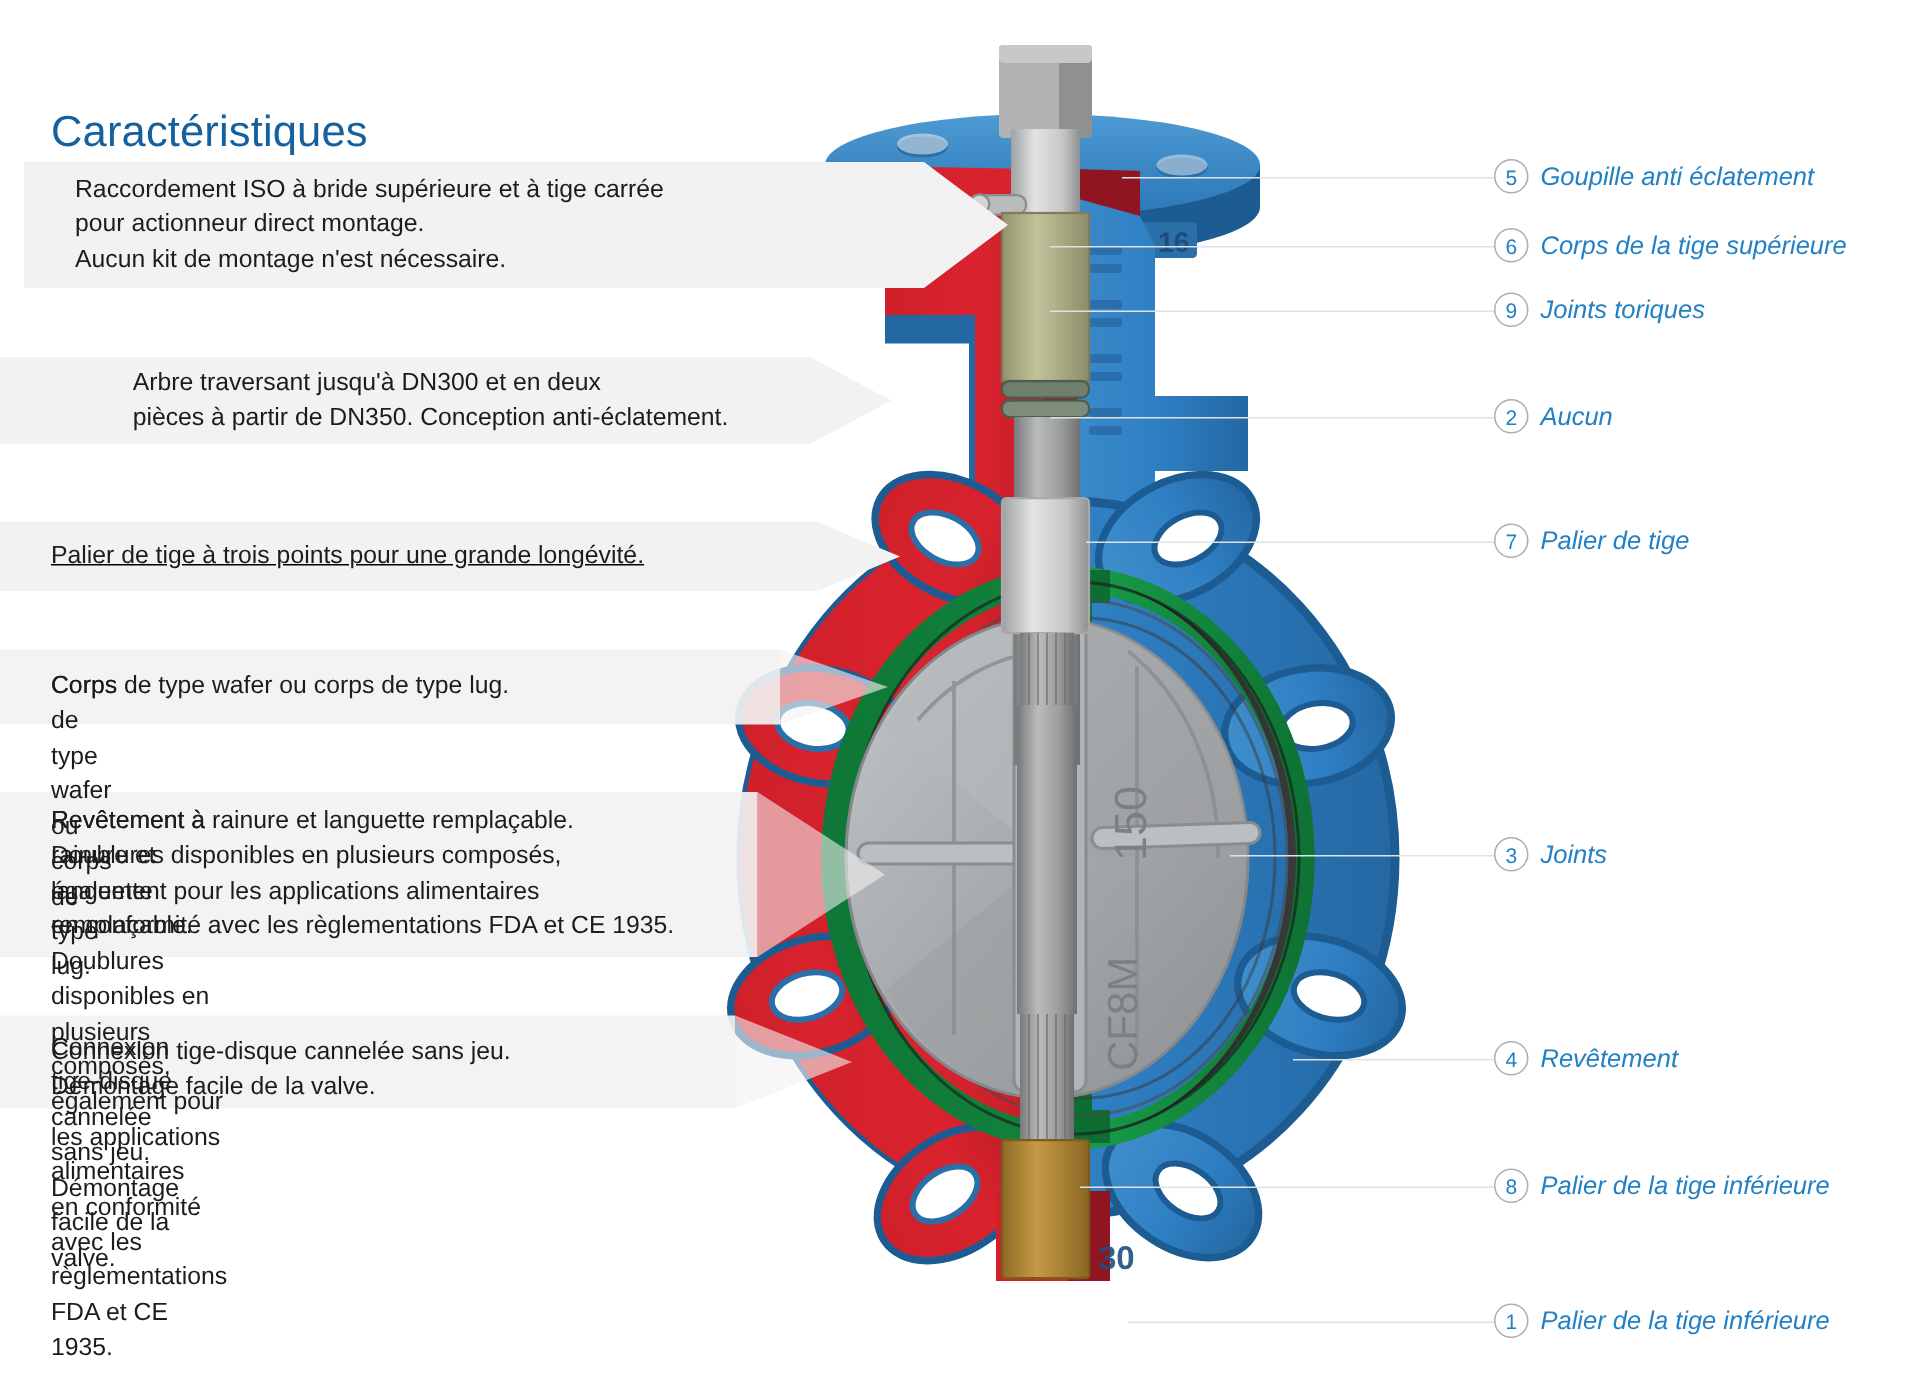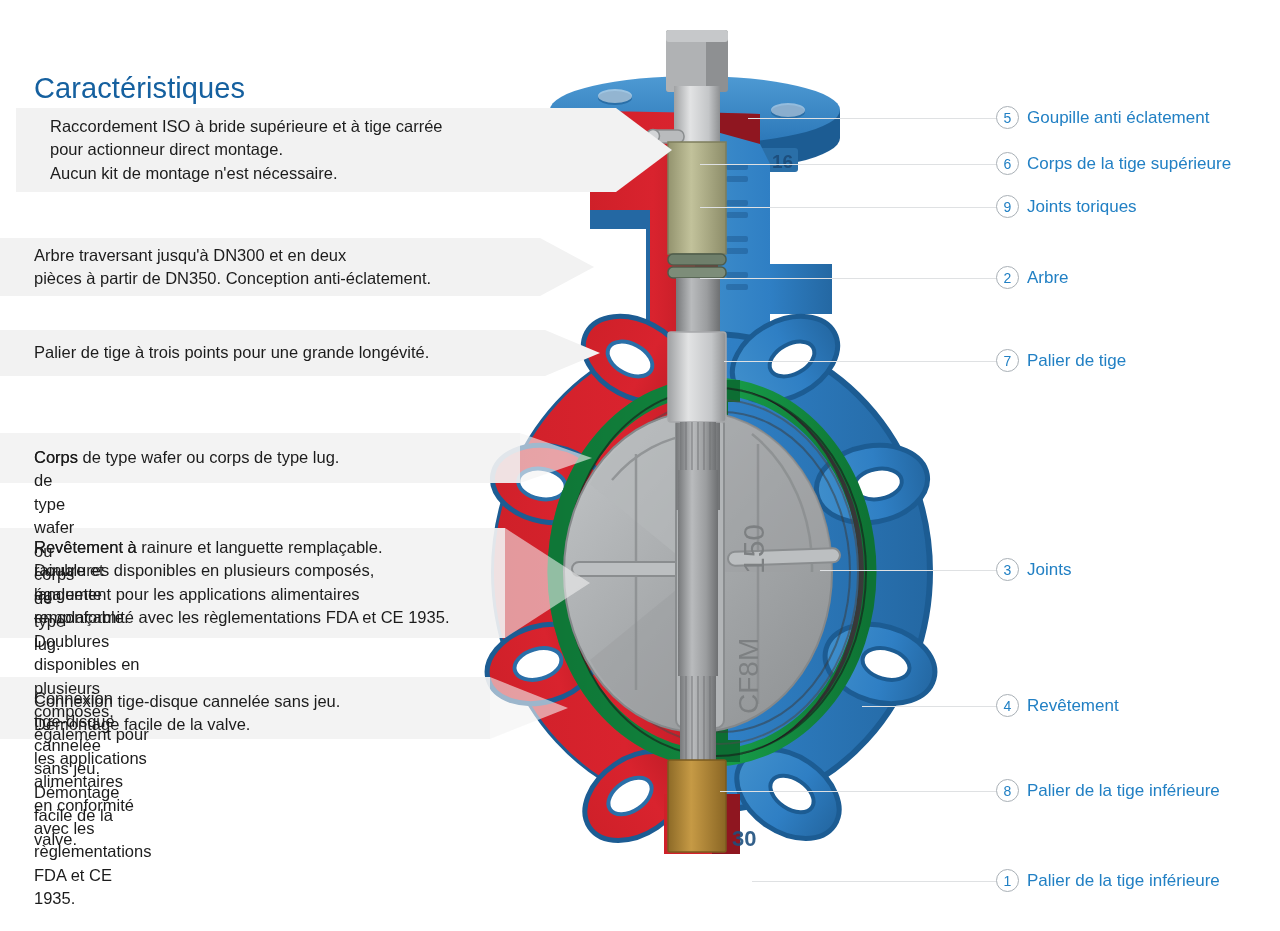--- a/index.html
+++ b/index.html
@@ -78,20 +78,21 @@
     border-radius:50%;
     color:#2280c4;
     font-size:14px;
     display:flex;align-items:center;justify-content:center;
     background:rgba(255,255,255,.0);
     flex:none;
   }
   .callout .lbl{
     color:#2280c4;
     font-size:17px;
+    font-style:italic;
   }
   .leader{
     position:absolute;
     height:1px;
     background:#dfe1e3;
     z-index:5;
   }
 
   
   #valve{position:absolute;left:440px;top:14px;width:560px;height:905px;z-index:4;}
@@ -353,29 +354,29 @@
 
   <div class="banner" style="left:16px;top:108px;width:600px;height:84px;">
     <div class="txt">Raccordement ISO à bride supérieure et à tige carrée
 pour actionneur direct montage.
 Aucun kit de montage n'est nécessaire.</div>
     <div class="tipwrap" style="left:600px;">
         <i style="border-width:42px 0 42px 56px;"></i>
       </div>
   </div>
 
-  <div class="banner" style="left:0px;top:238px;width:540px;height:58px;">
+  <div class="banner" style="left:0px;top:238px;width:540px;height:58px;justify-content:center;">
     <div class="txt">Arbre traversant jusqu'à DN300 et en deux
 pièces à partir de DN350. Conception anti-éclatement.</div>
     <div class="tipwrap" style="left:540px;">
         <i style="border-width:29px 0 29px 54px;"></i>
       </div>
   </div>
 
-  <div class="banner" style="left:0px;top:330px;width:545px;height:46px;">
+  <div class="banner" style="left:0px;top:348px;width:545px;height:46px;text-decoration:underline;">
     <div class="txt">Palier de tige à trois points pour une grande longévité.</div>
     <div class="tipwrap" style="left:545px;">
         <i style="border-width:23px 0 23px 55px;"></i>
       </div>
   </div>
 
   <div class="banner" style="left:0px;top:433px;width:0px;height:50px;background:transparent;">
     <div class="txt" style="position:absolute;left:34px;top:13px;z-index:2;">Corps de type wafer ou corps de type lug.</div>
   </div>
 
@@ -424,21 +425,21 @@
 
   <div class="leader" style="left:700px;top:207px;width:296px;"></div>
   <div class="callout" style="left:996px;top:195px;">
     <span class="num">9</span>
     <span class="lbl">Joints toriques</span>
   </div>
 
   <div class="leader" style="left:700px;top:278px;width:296px;"></div>
   <div class="callout" style="left:996px;top:266px;">
     <span class="num">2</span>
-    <span class="lbl">Arbre</span>
+    <span class="lbl">Aucun</span>
   </div>
 
   <div class="leader" style="left:724px;top:361px;width:272px;"></div>
   <div class="callout" style="left:996px;top:349px;">
     <span class="num">7</span>
     <span class="lbl">Palier de tige</span>
   </div>
 
   <div class="leader" style="left:820px;top:570px;width:176px;"></div>
   <div class="callout" style="left:996px;top:558px;">

